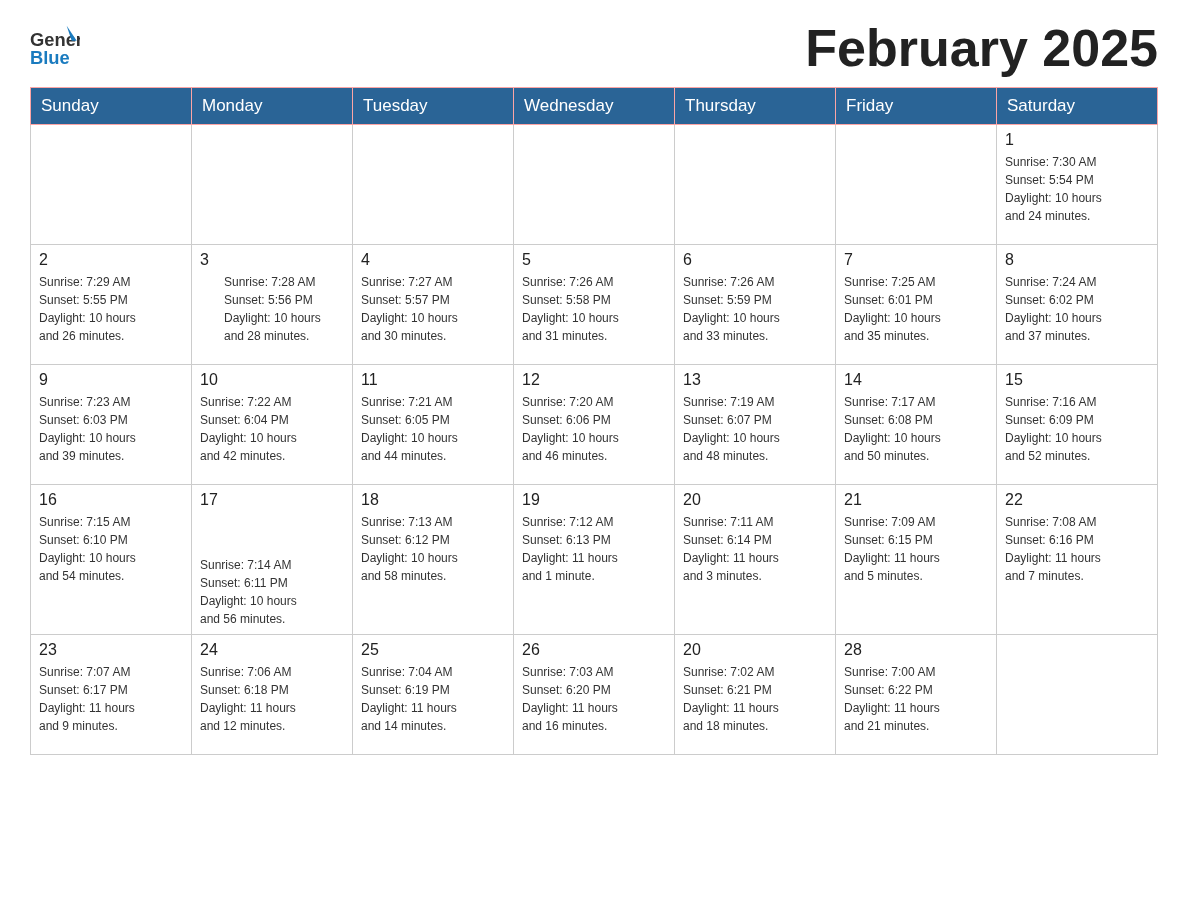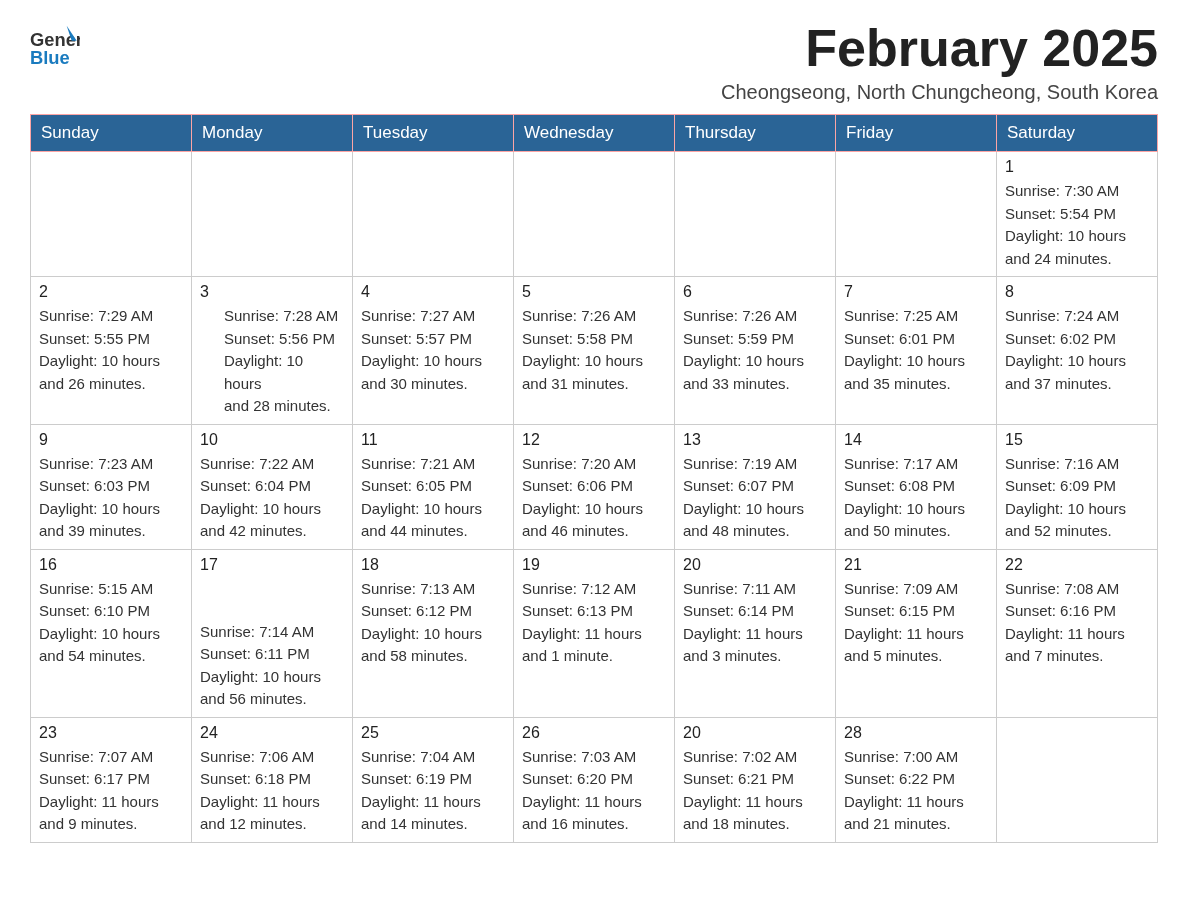--- a/index.html
+++ b/index.html
@@ -56,21 +56,21 @@
       height: 120px;
     }
     .day-number {
       font-size: 16px;
       font-weight: normal;
       color: #222;
       display: block;
       margin-bottom: 4px;
     }
     .day-info {
-      font-size: 15px;
+      font-size: 12px;
       color: #333;
       line-height: 1.5;
     }
     .empty-cell {
       background: #fff;
     }
     
     .logo-svg {
       width: 50px;
       height: 55px;
@@ -82,21 +82,20 @@
 <div class="header">
   <div class="logo">
     <svg class="logo-svg" viewBox="0 0 60 60">
       <text x="0" y="28" font-size="22" font-weight="bold" fill="#333" font-family="Arial">General</text>
       <polygon points="44,4 56,22 50,22" fill="#1a7bbf"></polygon>
       <text x="0" y="50" font-size="22" font-weight="bold" fill="#1a7bbf" font-family="Arial">Blue</text>
     </svg>
   </div>
   <div class="title-block">
     <div class="month-title">February 2025</div>
-    <div class="location-title">Cheongseong, North Chungcheong, South Korea</div>
   </div>
 </div>
 
 <table class="calendar">
   <thead>
     <tr>
     <th>Sunday</th>
         <th>Monday</th>
         <th>Tuesday</th>
         <th>Wednesday</th>
@@ -219,21 +218,21 @@
           <span class="day-number">15</span>
           <div class="day-info" style="white-space: pre-line;">Sunrise: 7:16 AM
 Sunset: 6:09 PM
 Daylight: 10 hours
 and 52 minutes.</div>
         </td>
       </tr>
       <tr>
         <td>
           <span class="day-number">16</span>
-          <div class="day-info" style="white-space: pre-line;">Sunrise: 5:15 AM
+          <div class="day-info" style="white-space: pre-line;">Sunrise: 7:15 AM
 Sunset: 6:10 PM
 Daylight: 10 hours
 and 54 minutes.</div>
         </td>
         <td>
           <span class="day-number">17</span>
           <div class="day-info" style="white-space: pre-line; margin-top: 47px;">Sunrise: 7:14 AM
 Sunset: 6:11 PM
 Daylight: 10 hours
 and 56 minutes.</div>

